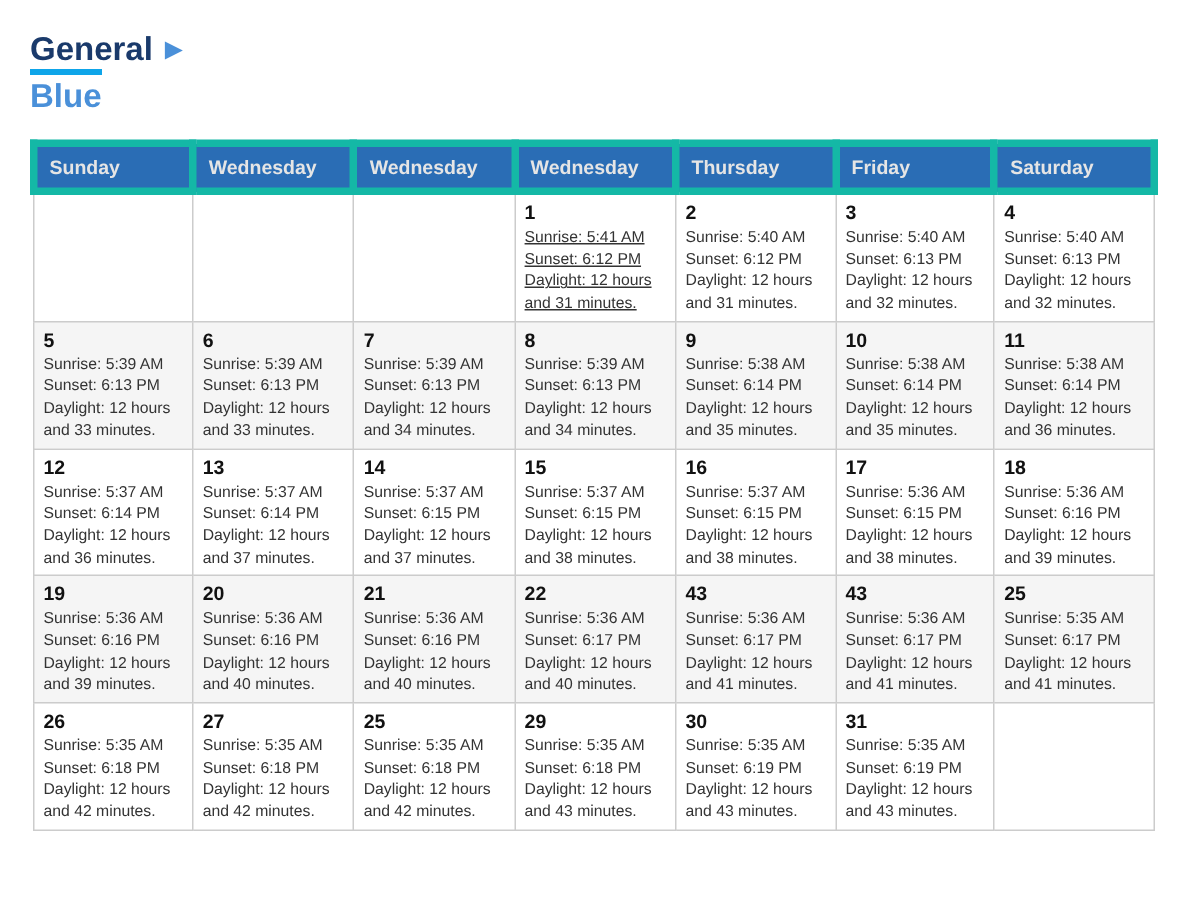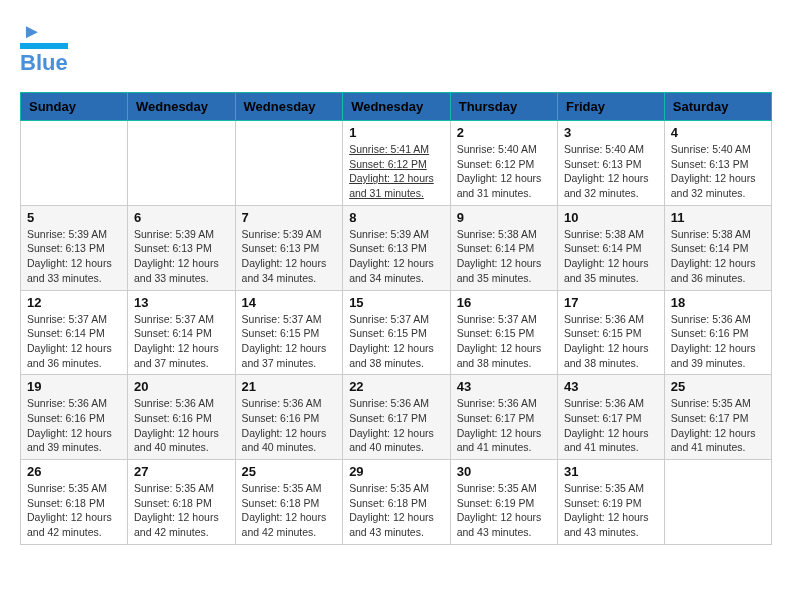--- a/index.html
+++ b/index.html
@@ -38,26 +38,26 @@
       font-size: 16px;
       color: #333;
     }
     .calendar {
       width: 100%;
       border-collapse: collapse;
       font-size: 11px;
     }
     .calendar th {
       background: #2a6db5;
-      color: #000000;
+      color: #e5e5e5;
       text-align: left;
       padding: 6px 8px;
       font-size: 13px;
       font-weight: bold;
-      border: 1px solid #14b8a6;
+      border: 5px solid #14b8a6;
     }
     .calendar td {
       border: 1px solid #ccc;
       vertical-align: top;
       padding: 4px 6px;
       width: 108px;
       min-height: 80px;
       background: #fff;
     }
     .calendar tr:nth-child(even) td {
@@ -77,24 +77,25 @@
     .empty-cell {
       background: #fff !important;
     }
   </style>
 </head>
 <body>
 
 <div class="header">
   <div class="logo">
     <div class="logo-line">
+      <span style="font-size:22px;font-weight:bold;color:#1a3a6b;">General</span>
       <span style="color:#4a90d9;font-size:20px;margin-left:2px;">►</span>
     </div>
     <div style="display:flex;align-items:center;">
-      <span style="color:#4a90d9;font-size:22px;font-weight:bold;border-top:6px solid #0ea5e9;padding-top:1px;">Blue</span>
+      <span style="color:#4a90d9;font-size:22px;font-weight:bold;border-top:4px solid #0ea5e9;padding-top:1px;">Blue</span>
     </div>
   </div>
   <div class="title-block">
     <div class="month-title"></div>
     <div class="subtitle"></div>
   </div>
 </div>
 
 <table class="calendar">
   <thead>

